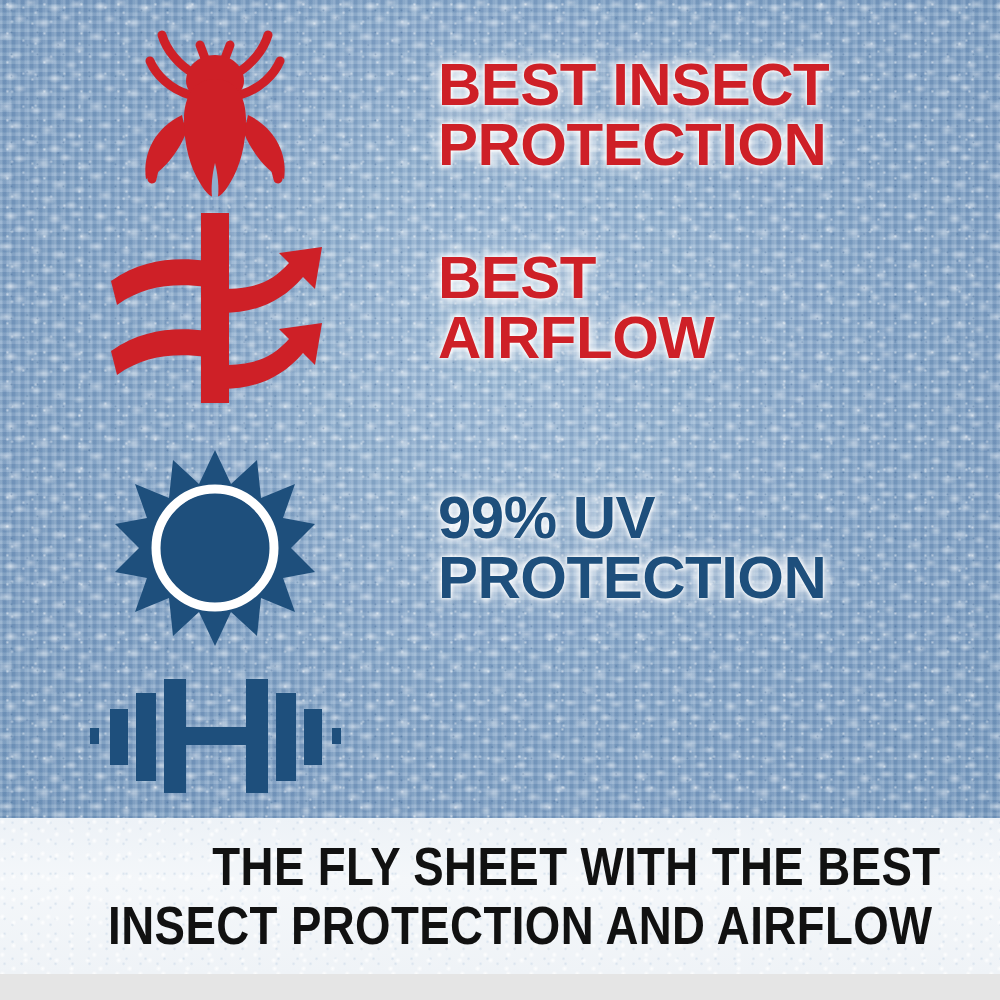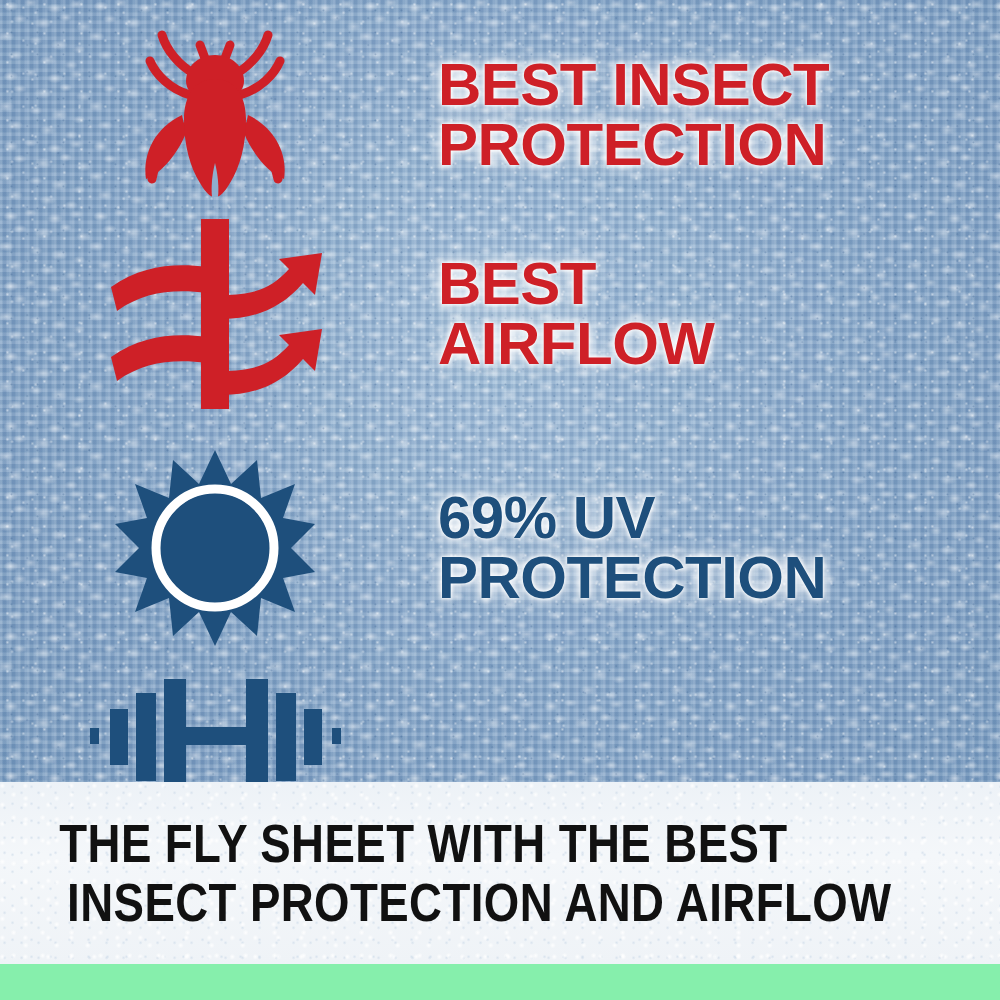--- a/index.html
+++ b/index.html
@@ -9,21 +9,21 @@
   }
   body {
     font-family: "Liberation Sans", sans-serif;
   }
 
   #poster {
     position: relative;
     width: 1000px;
     height: 1000px;
     overflow: hidden;
-    background: #86efac;
+    background: #e5e5e5;
   }
 
   
   .fabric {
     position: absolute;
     left: 0; top: 0;
     width: 1000px;
     height: 818px;
     background-color: #88A7C9;
     background-image:
@@ -118,48 +118,48 @@
   .text-blue {
     color: #1E4F7C;
     text-shadow:
       0 0 6px rgba(255,255,255,.95),
       0 0 12px rgba(255,255,255,.85),
       0 0 20px rgba(255,255,255,.6),
       0 0 3px rgba(255,255,255,1);
   }
 
   #row-insect  { top: 20px;  height: 190px; }
-  #row-airflow { top: 216px; height: 195px; }
+  #row-airflow { top: 210px; height: 195px; }
   #row-uv      { top: 440px; height: 215px; }
   #row-durab   { top: 655px; height: 160px; }
 
   #text-insect  { font-size: 60px; }
   #text-airflow { font-size: 60px; }
   #text-uv      { font-size: 60px; }
   #text-durab   { font-size: 60px; }
 
   
   .caption-bar {
     position: absolute;
     left: 0;
-    top: 782px;
-    width: 1000px;
-    height: 182px;
+    top: 818px;
+    width: 1000px;
+    height: 156px;
     background-color: #F0F4F8;
     background-image:
       radial-gradient(circle 3px at 10% 20%, rgba(255,255,255,.9), rgba(255,255,255,0)),
       radial-gradient(circle 3px at 47% 55%, rgba(255,255,255,.9), rgba(255,255,255,0)),
       radial-gradient(circle 3px at 83% 78%, rgba(255,255,255,.9), rgba(255,255,255,0)),
       radial-gradient(circle 2px at 27% 72%, rgba(210,222,235,.8), rgba(210,222,235,0)),
       radial-gradient(circle 2px at 66% 28%, rgba(210,222,235,.8), rgba(210,222,235,0)),
       linear-gradient(180deg, #EDF2F7 0%, #F4F7FA 40%, #EFF3F7 100%);
     background-size: 23px 19px, 29px 23px, 31px 21px, 17px 15px, 19px 17px, 100% 100%;
     display: flex;
     flex-direction: column;
-    align-items: flex-start;
+    align-items: flex-end;
     justify-content: center;
   }
   .caption-text {
     margin: 0;
     color: #111111;
     font-family: "Liberation Sans Narrow", "Liberation Sans", sans-serif;
     font-weight: bold;
     font-size: 53px;
     line-height: 1.12;
     letter-spacing: 0.5px;
@@ -263,21 +263,21 @@
               200,124 168,130 180,164 146,150 142,188 116,164 100,198
               84,164 58,188 54,150 20,164 32,130 0,124 24,100
               0,76 32,70 20,36 54,50 58,12 84,36"></polygon>
 
             <circle cx="100" cy="100" r="59" fill="none" stroke="#FFFFFF" stroke-width="9"></circle>
             <circle cx="100" cy="100" r="54" fill="#1E4F7C"></circle>
           </svg>
         </span>
       </div>
       <div class="text-cell">
-        <p class="feature-text text-blue" id="text-uv">69% UV
+        <p class="feature-text text-blue" id="text-uv">99% UV
 PROTECTION</p>
       </div>
     </div>
 
     <div class="feature-row" id="row-durab">
       <div class="icon-cell">
         <span>
           <svg width="255" height="125" viewBox="0 0 255 125" aria-hidden="true">
             <g fill="#1E4F7C">
 

